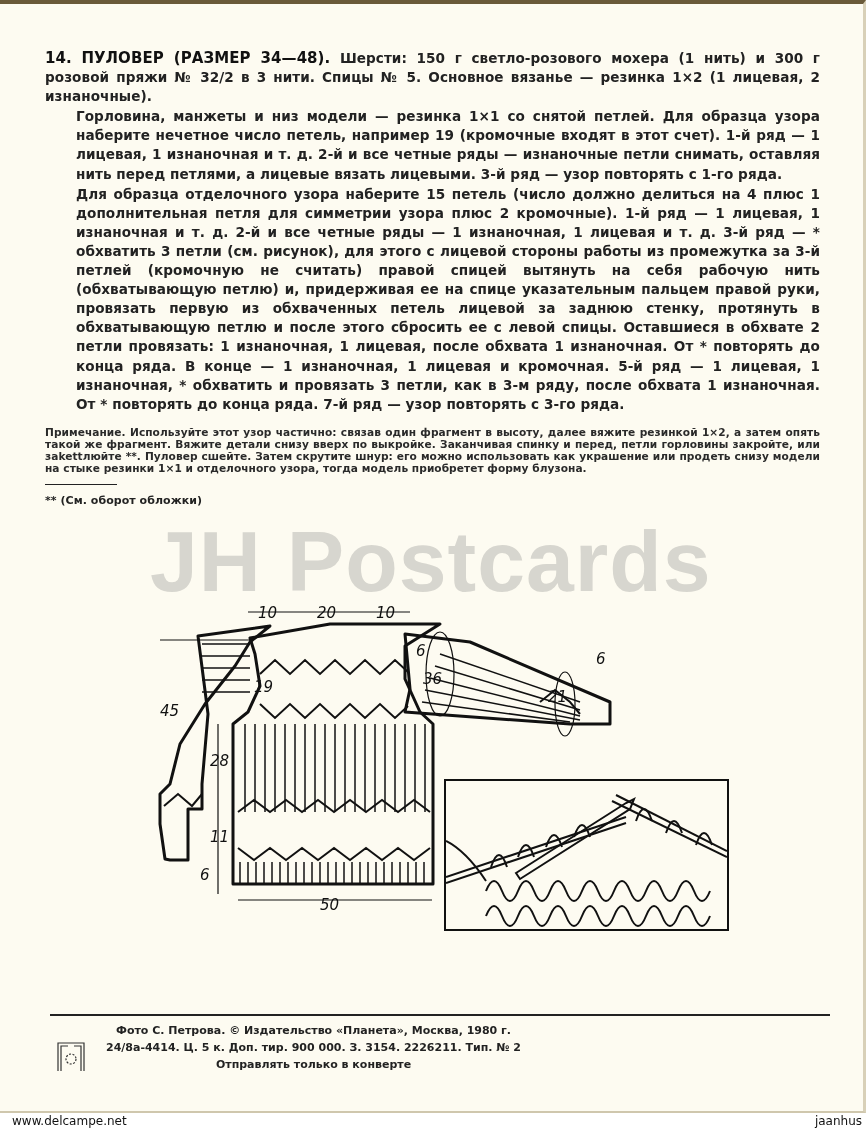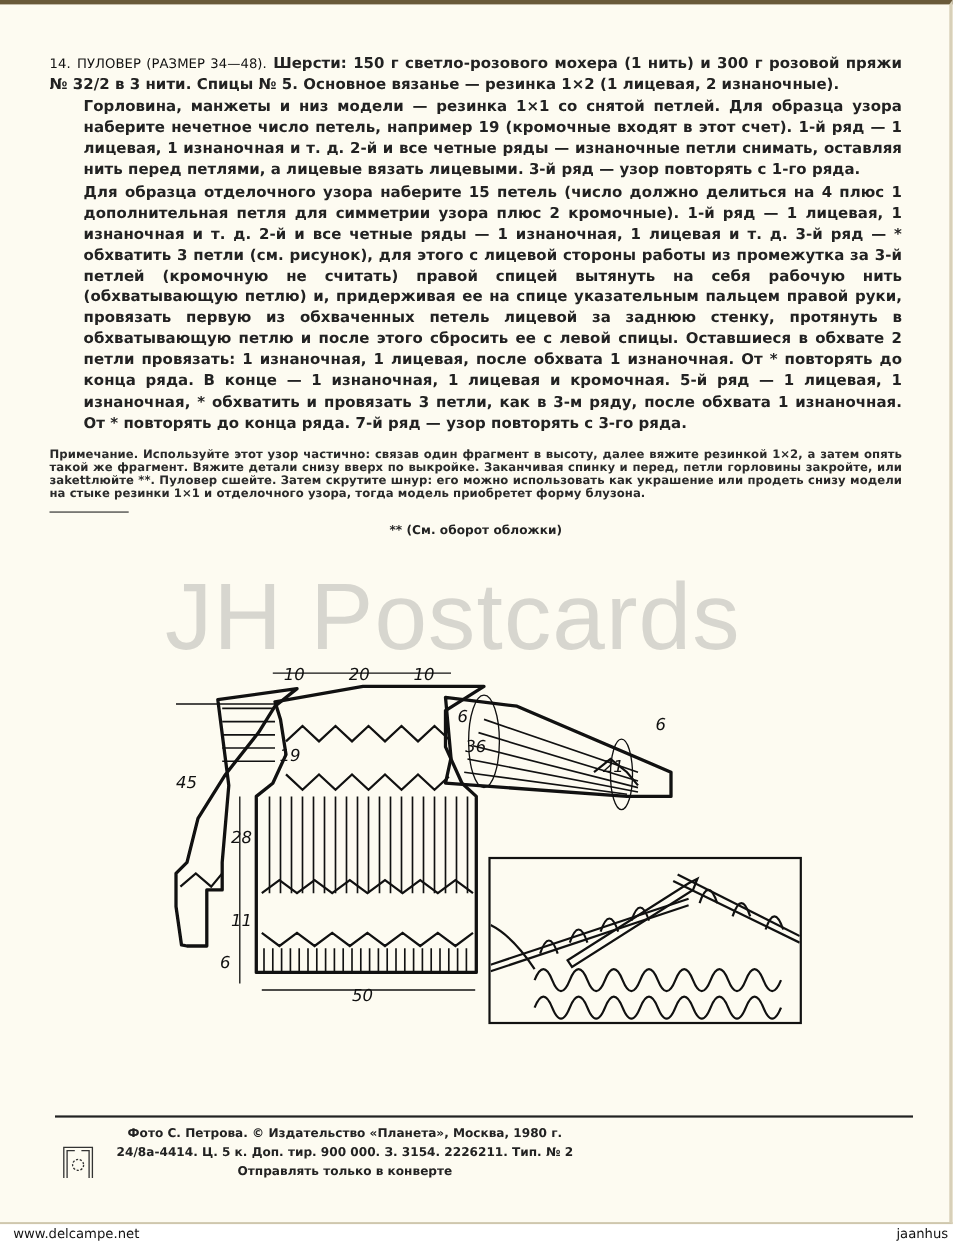--- a/index.html
+++ b/index.html
@@ -18,30 +18,30 @@
     }
     .text-block {
       position: absolute; left: 45px; top: 45px; width: 775px;
       color: #1a1a1a;
       font-family: "DejaVu Sans", sans-serif;
       font-size: 13.6px; line-height: 19.1px;
       letter-spacing: 0.05px;
     }
     .para { margin: 0; text-align: justify; font-weight: bold; color:#222; }
     .para + .para { margin-top: 1px; margin-left: 31px; }
-    .title-strong { font-weight: normal; color: #111; font-size: 12px; }
+    .title-strong { font-weight: bold; color: #111; font-size: 15px; }
     .note {
       margin-top: 12px; font-size: 10.6px; line-height: 12px; font-weight: bold;
       color: #2a2a2a; text-align: justify;
     }
     .footnote-rule { width: 72px; height: 1px; background: #222; margin-top: 8px; }
-    .footnote { font-size: 11px; font-weight: bold; margin-top: 6px; color: #222; text-align: center; }
+    .footnote { font-size: 11px; font-weight: bold; margin-top: 6px; color: #222; }
     .watermark {
       position: absolute; left: 150px; top: 508px; width: 600px;
-      font-family: "Liberation Sans", sans-serif; font-weight: normal;
+      font-family: "Liberation Sans", sans-serif; font-weight: bold;
       font-size: 86px; color: rgba(120,120,120,0.28); letter-spacing: 1px;
       white-space: nowrap;
     }
     .diagram { position: absolute; left: 140px; top: 590px; }
     .inset { position: absolute; left: 444px; top: 775px; width: 285px; height: 152px;
       border: 2px solid #111; box-sizing: border-box; background: #fdfbf1; }
     .footer-rule { position: absolute; left: 50px; top: 1010px; width: 780px; height: 2px; background: #222; }
     .footer-logo { position: absolute; left: 56px; top: 1035px; width: 30px; height: 32px; }
     .footer-text {
       position: absolute; left: 106px; top: 1018px; font-size: 11px; line-height: 17px;

